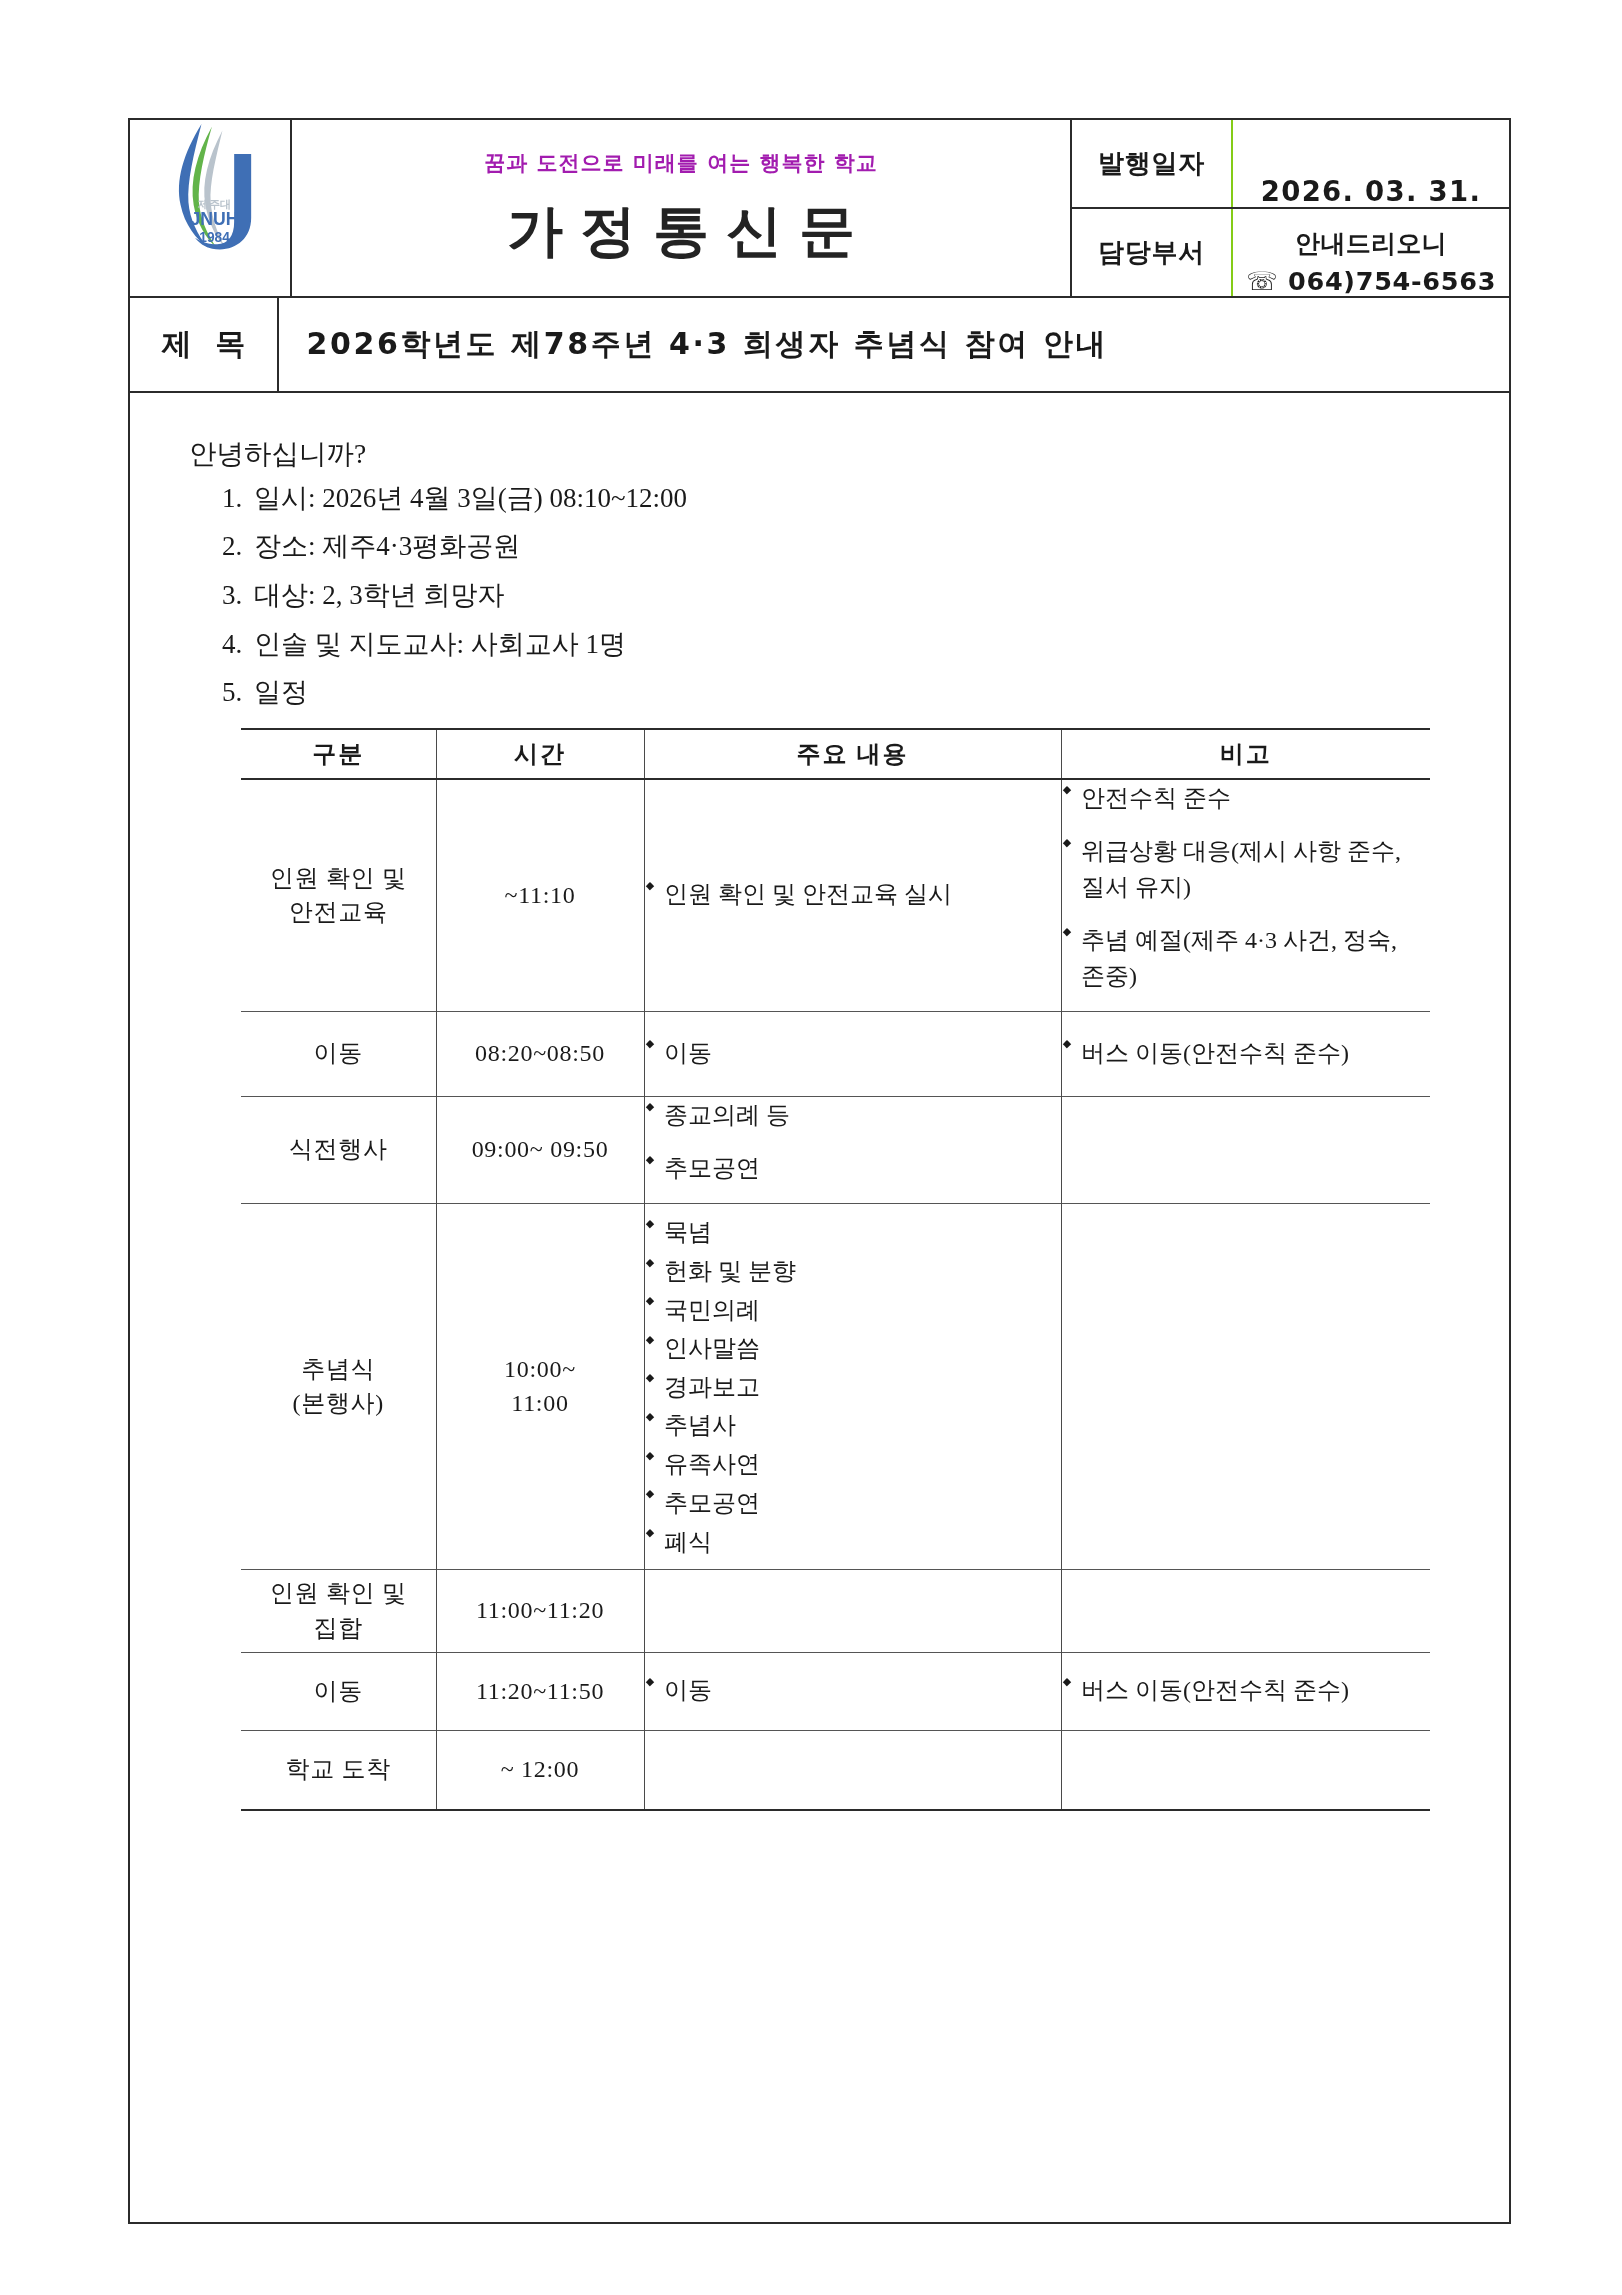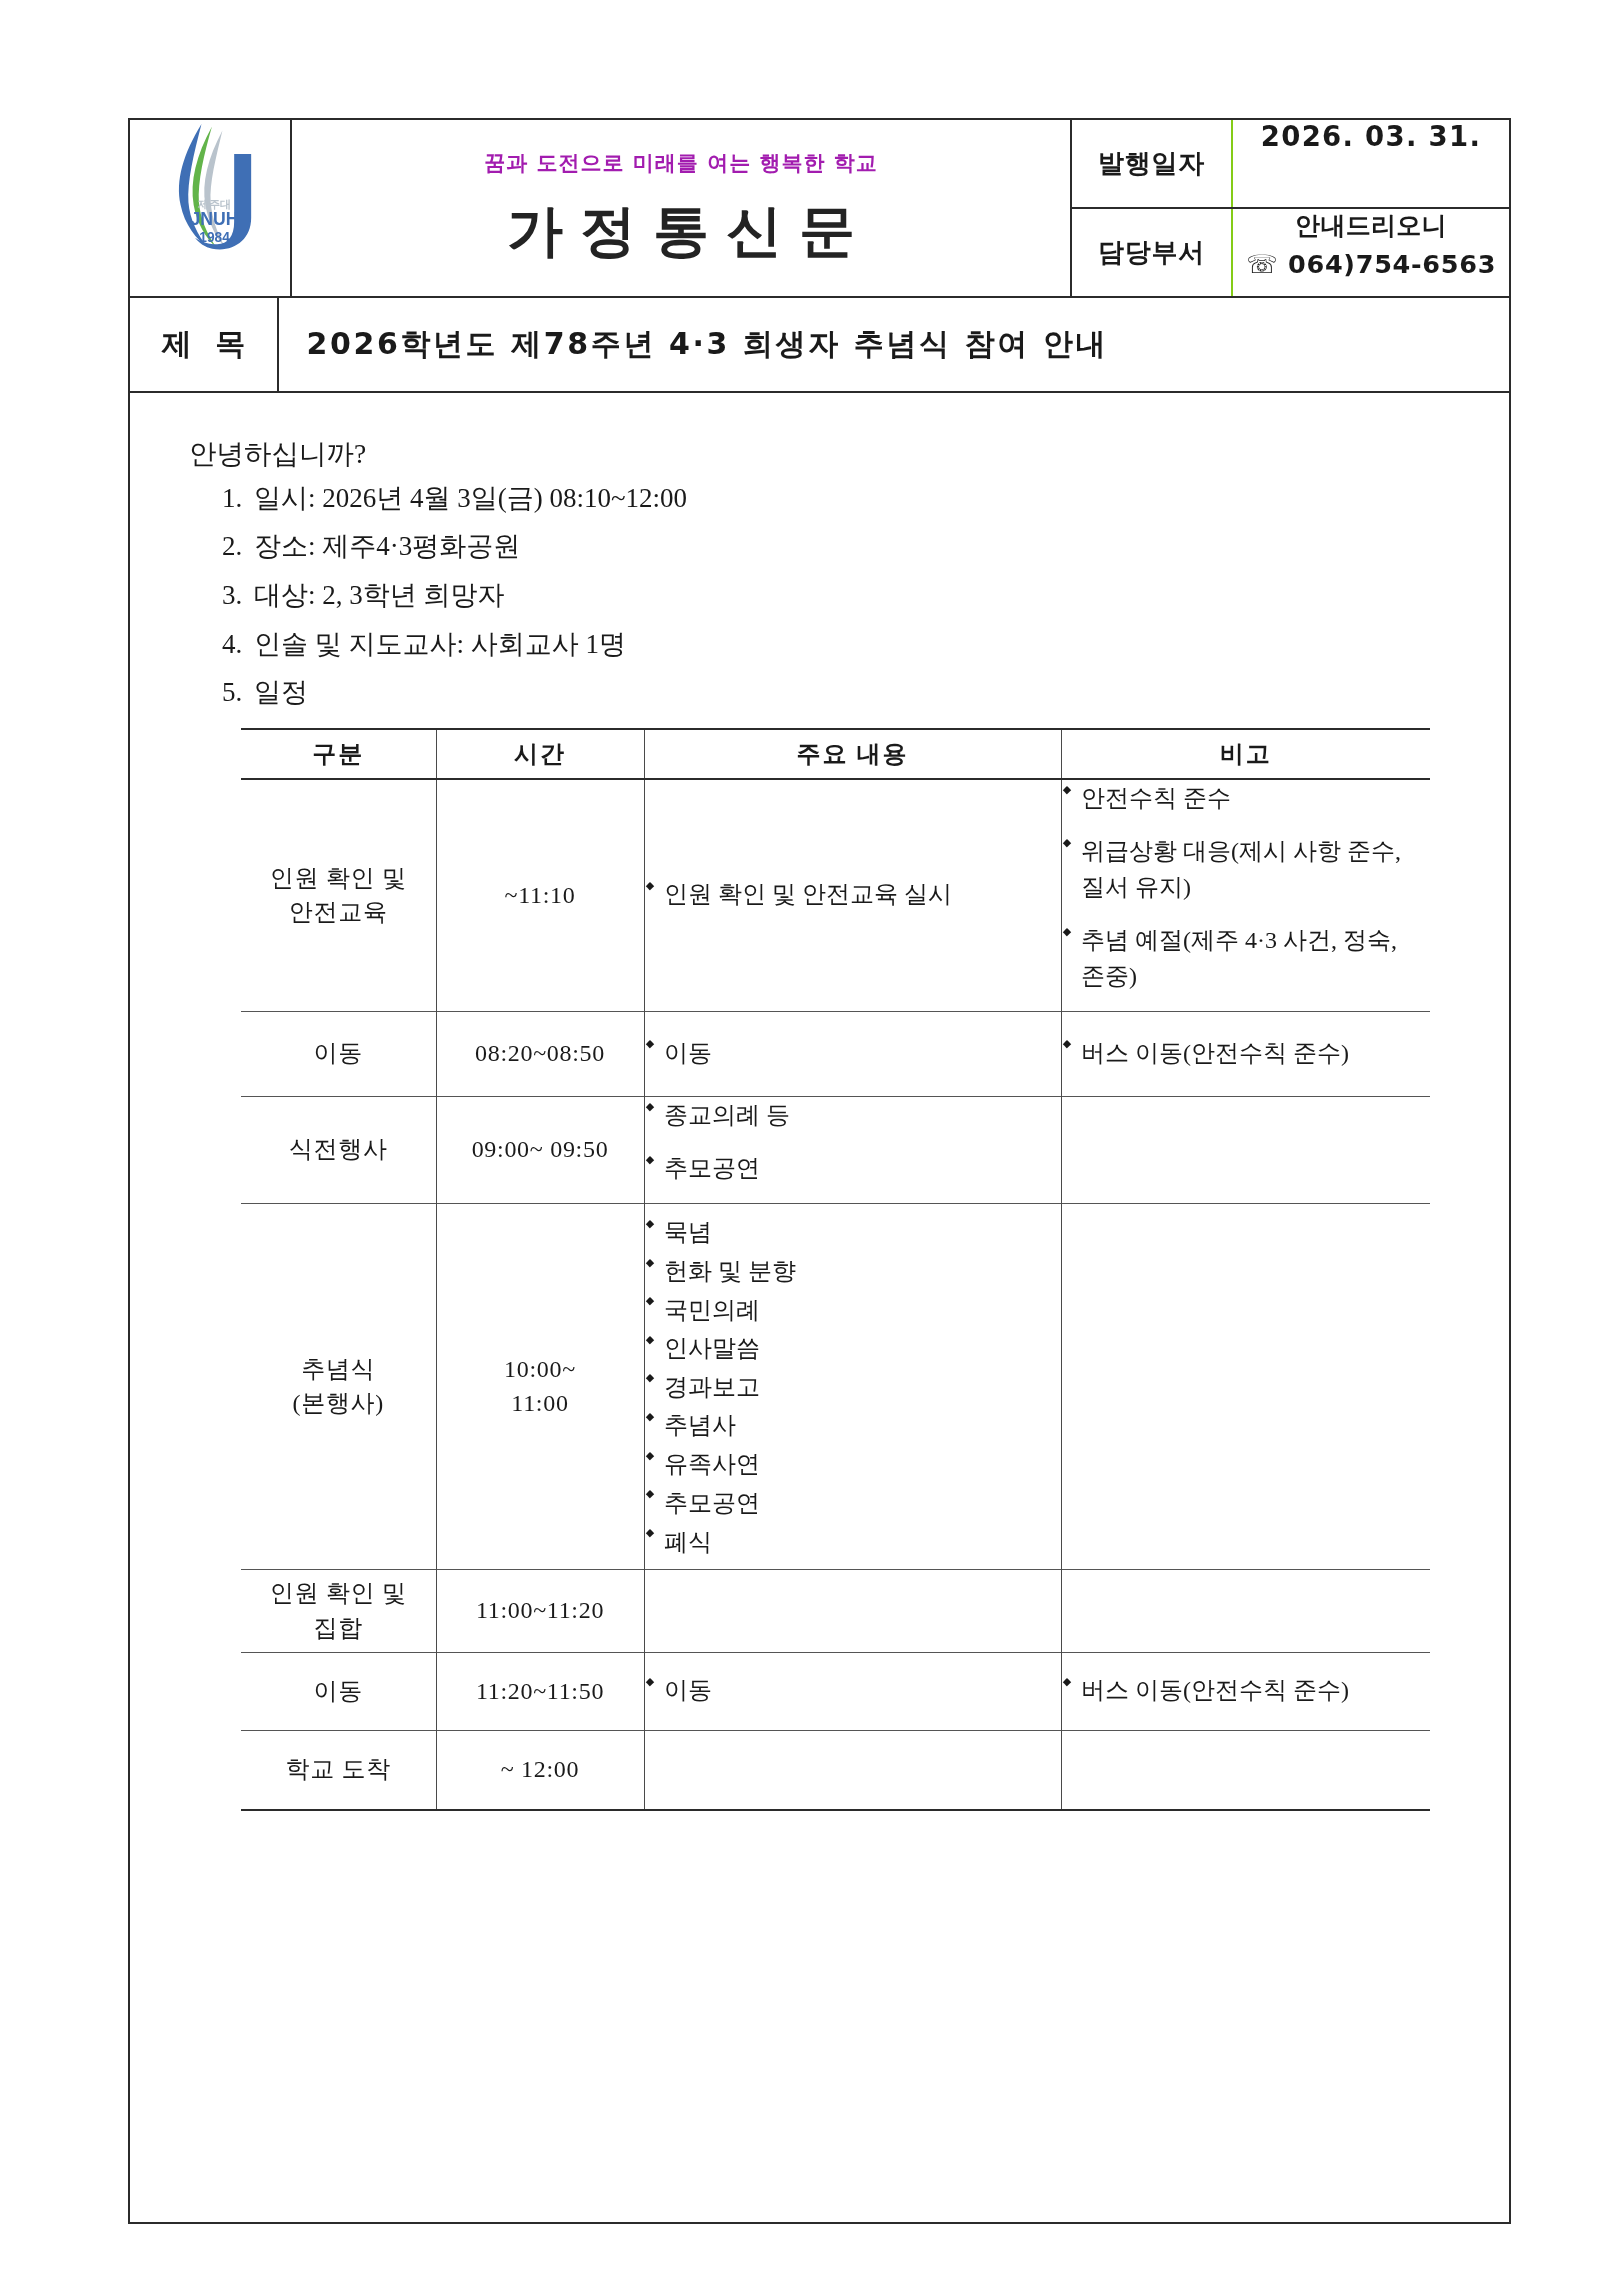--- a/index.html
+++ b/index.html
@@ -100,21 +100,21 @@
     font-family: "DejaVu Sans", "Liberation Sans", sans-serif;
     font-weight: bold;
     font-size: 26px;
     letter-spacing: 0.7px;
   }
   .meta-value {
     flex: 1 1 auto;
     display: flex;
     flex-direction: column;
     align-items: center;
-    justify-content: flex-start;
+    justify-content: flex-end;
     font-family: "DejaVu Sans", "Liberation Sans", sans-serif;
     font-weight: bold;
     font-size: 27.5px;
     letter-spacing: 1.3px;
     white-space: nowrap;
   }
   .meta-value .dept { font-size: 25px; letter-spacing: 0.3px; }
   .meta-value .tel  { font-size: 25.5px; letter-spacing: 0.7px; margin-top: 6.5px; }
 
   

